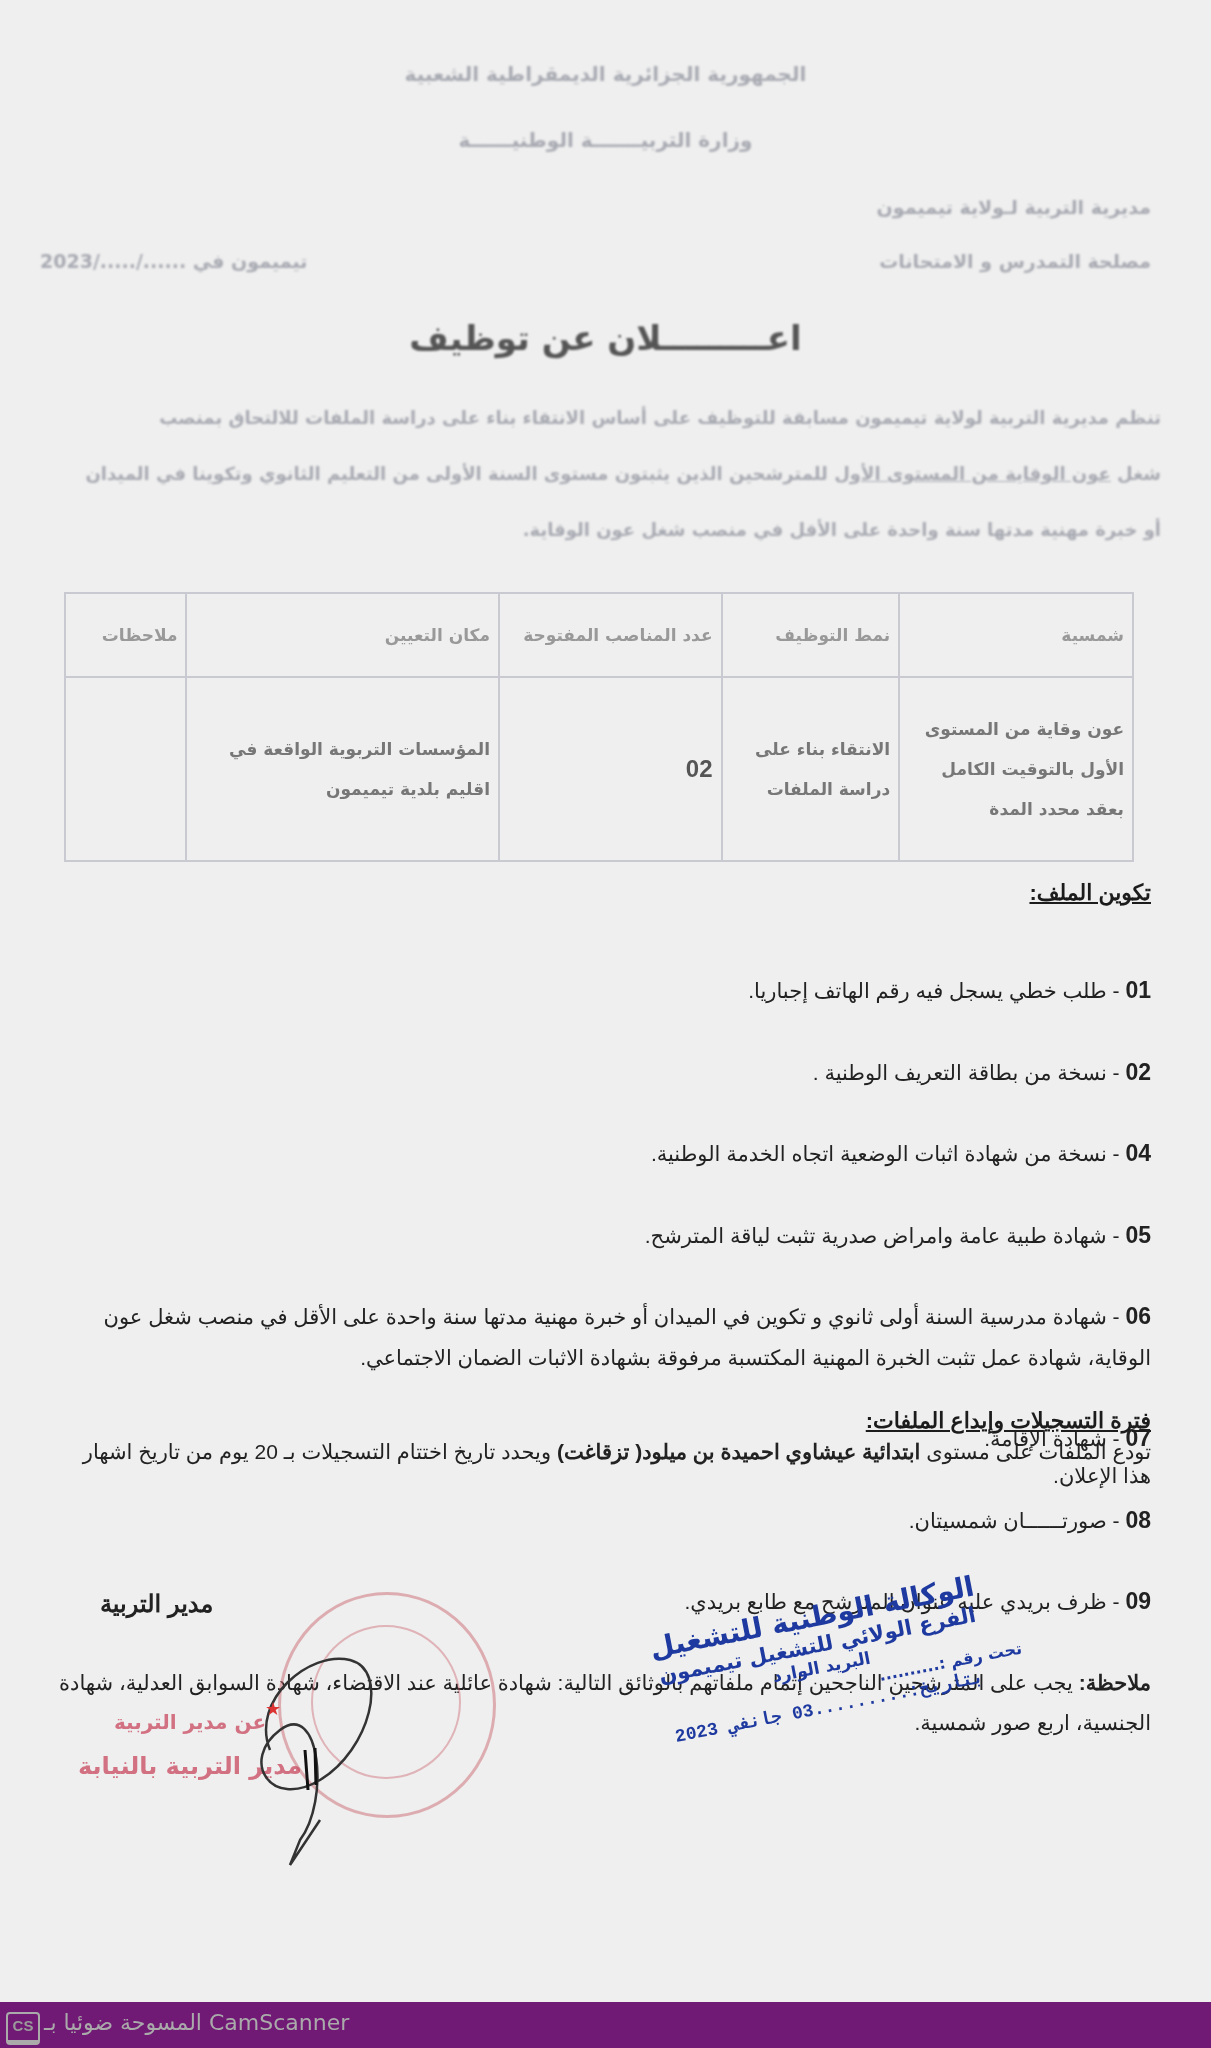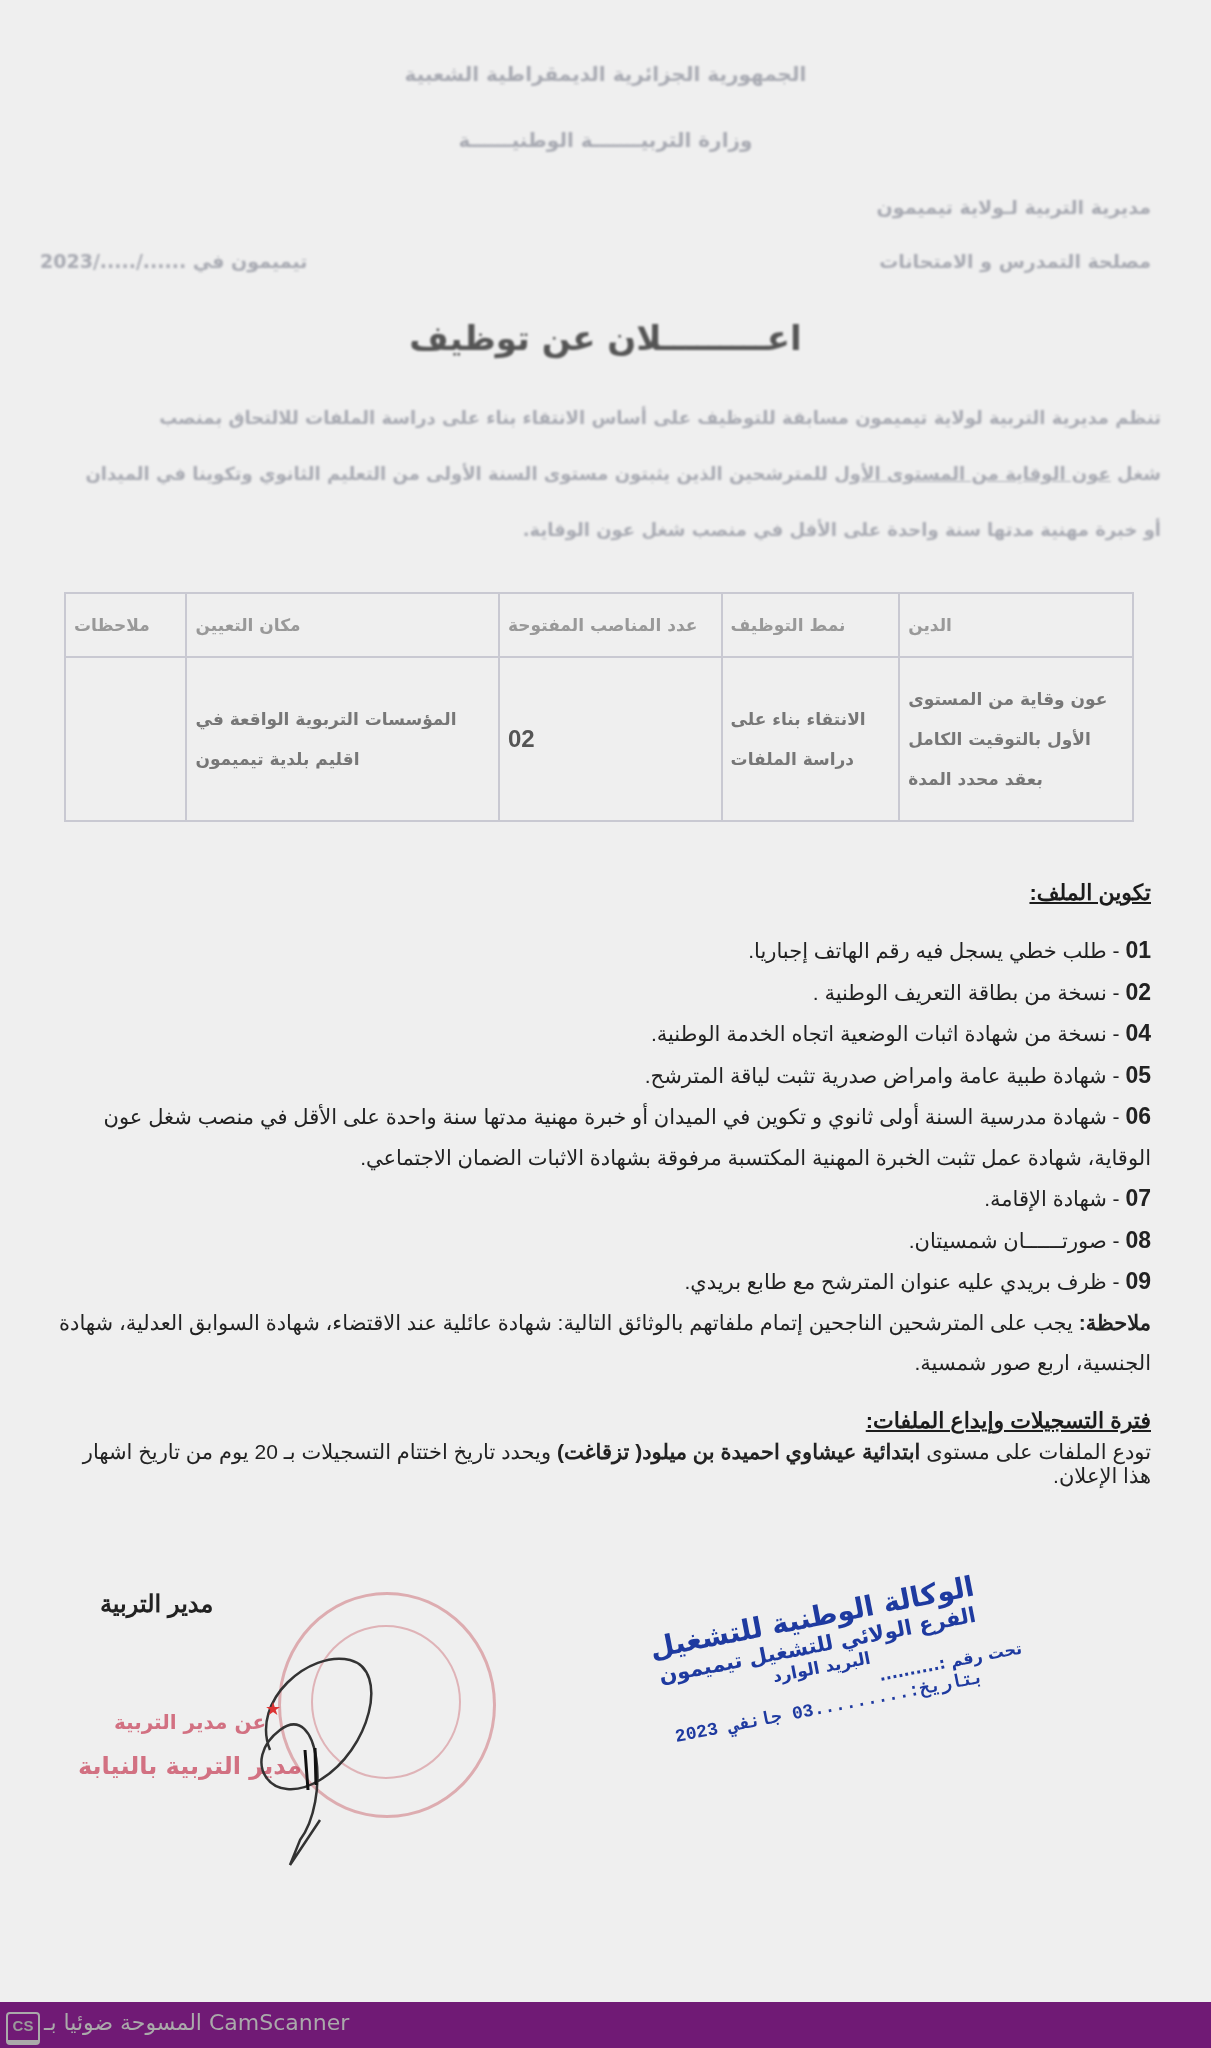--- a/index.html
+++ b/index.html
@@ -9,28 +9,28 @@
   .faded{color:#a9abb3;font-weight:bold;filter:blur(0.9px);}
   .hdr1{position:absolute;top:62px;left:0;width:1211px;text-align:center;font-size:20px;}
   .hdr2{position:absolute;top:128px;left:0;width:1211px;text-align:center;font-size:20px;letter-spacing:3px;}
   .dir-line{position:absolute;top:196px;right:60px;font-size:19px;margin-left:32px;}
   .svc-line{position:absolute;top:250px;right:60px;font-size:19px;}
   .date-line{position:absolute;top:250px;left:40px;font-size:19px;}
   .title{position:absolute;top:318px;left:0;width:1211px;text-align:center;font-size:34px;font-weight:bold;color:#555;filter:blur(0.8px);letter-spacing:2px;}
   .intro{position:absolute;top:390px;right:50px;width:1120px;font-size:18px;line-height:56px;text-align:justify;}
   .intro u{text-decoration:underline;}
   table.jobs{position:absolute;top:592px;left:64px;width:1070px;border-collapse:collapse;font-size:17px;}
-  table.jobs td,table.jobs th{border:2px solid #c9c9d2;text-align:left;vertical-align:middle;padding:6px 8px;}
+  table.jobs td,table.jobs th{border:2px solid #c9c9d2;text-align:right;vertical-align:middle;padding:16px 8px;}
   table.jobs th{height:50px;font-weight:bold;color:#999;filter:blur(0.7px);}
   table.jobs td{height:150px;color:#777;font-weight:bold;filter:blur(0.6px);line-height:40px;}
   table.jobs td.num{font-size:24px;color:#555;font-family:"Liberation Sans",sans-serif;}
   .sec{position:absolute;right:60px;font-family:"Liberation Sans",sans-serif;color:#1c1c1c;}
   .sec-title{font-size:22px;font-weight:bold;text-decoration:underline;}
   .list{position:absolute;top:930px;right:60px;width:1100px;font-family:"Liberation Sans",sans-serif;font-size:21px;line-height:40.5px;color:#222;}
-  .list .item{text-align:right;}
+  .list .item{text-align:right;margin-top:40px;}
   .list .n{font-weight:bold;font-size:23px;}
   .note-lbl{font-weight:bold;}
   .deposit{position:absolute;top:1440px;right:60px;width:1100px;font-family:"Liberation Sans",sans-serif;font-size:21px;line-height:24px;color:#222;text-align:right;}
   .deposit b{font-weight:bold;}
   .signer{position:absolute;top:1590px;left:100px;font-family:"Liberation Sans",sans-serif;font-size:24px;font-weight:bold;color:#222;}
   .stamp-red{position:absolute;left:40px;top:1700px;width:300px;color:#c9475e;font-size:24px;font-weight:bold;text-align:center;line-height:44px;opacity:.75;font-family:"DejaVu Sans",sans-serif;}
   .seal{position:absolute;left:278px;top:1592px;width:212px;height:220px;border-radius:50%;border:3px solid rgba(200,90,100,.45);}
   .seal:before{content:"";position:absolute;left:30px;top:30px;width:146px;height:150px;border-radius:50%;border:2px solid rgba(200,90,100,.4);}
   .sig{position:absolute;left:230px;top:1640px;}
   .blue-stamp{position:absolute;left:610px;top:1600px;width:420px;transform:rotate(-11deg);transform-origin:center;color:#1e3aa0;text-align:center;font-weight:bold;font-family:"DejaVu Sans",sans-serif;}
@@ -62,21 +62,21 @@
       <span>شغل</span>
       <u>عون الوقاية من المستوى الأول</u>
       <span>للمترشحين الذين يثبتون مستوى السنة الأولى من التعليم الثانوي وتكوينا في الميدان</span>
     </div>
     <div>أو خبرة مهنية مدتها سنة واحدة على الأقل في منصب شغل عون الوقاية.</div>
   </div>
 
   <table class="jobs rtl">
     <tbody>
         <tr>
-      <th style="width:190px">الدين</th>
+      <th style="width:190px">شمسية</th>
       <th style="width:140px">نمط التوظيف</th>
       <th style="width:180px">عدد المناصب المفتوحة</th>
       <th style="width:260px">مكان التعيين</th>
       <th style="width:90px">ملاحظات</th>
     </tr>
     <tr>
       <td>عون وقاية من المستوى الأول بالتوقيت الكامل بعقد محدد المدة</td>
       <td>الانتقاء بناء على دراسة الملفات</td>
       <td class="num">02</td>
       <td>المؤسسات التربوية الواقعة في اقليم بلدية تيميمون</td>

